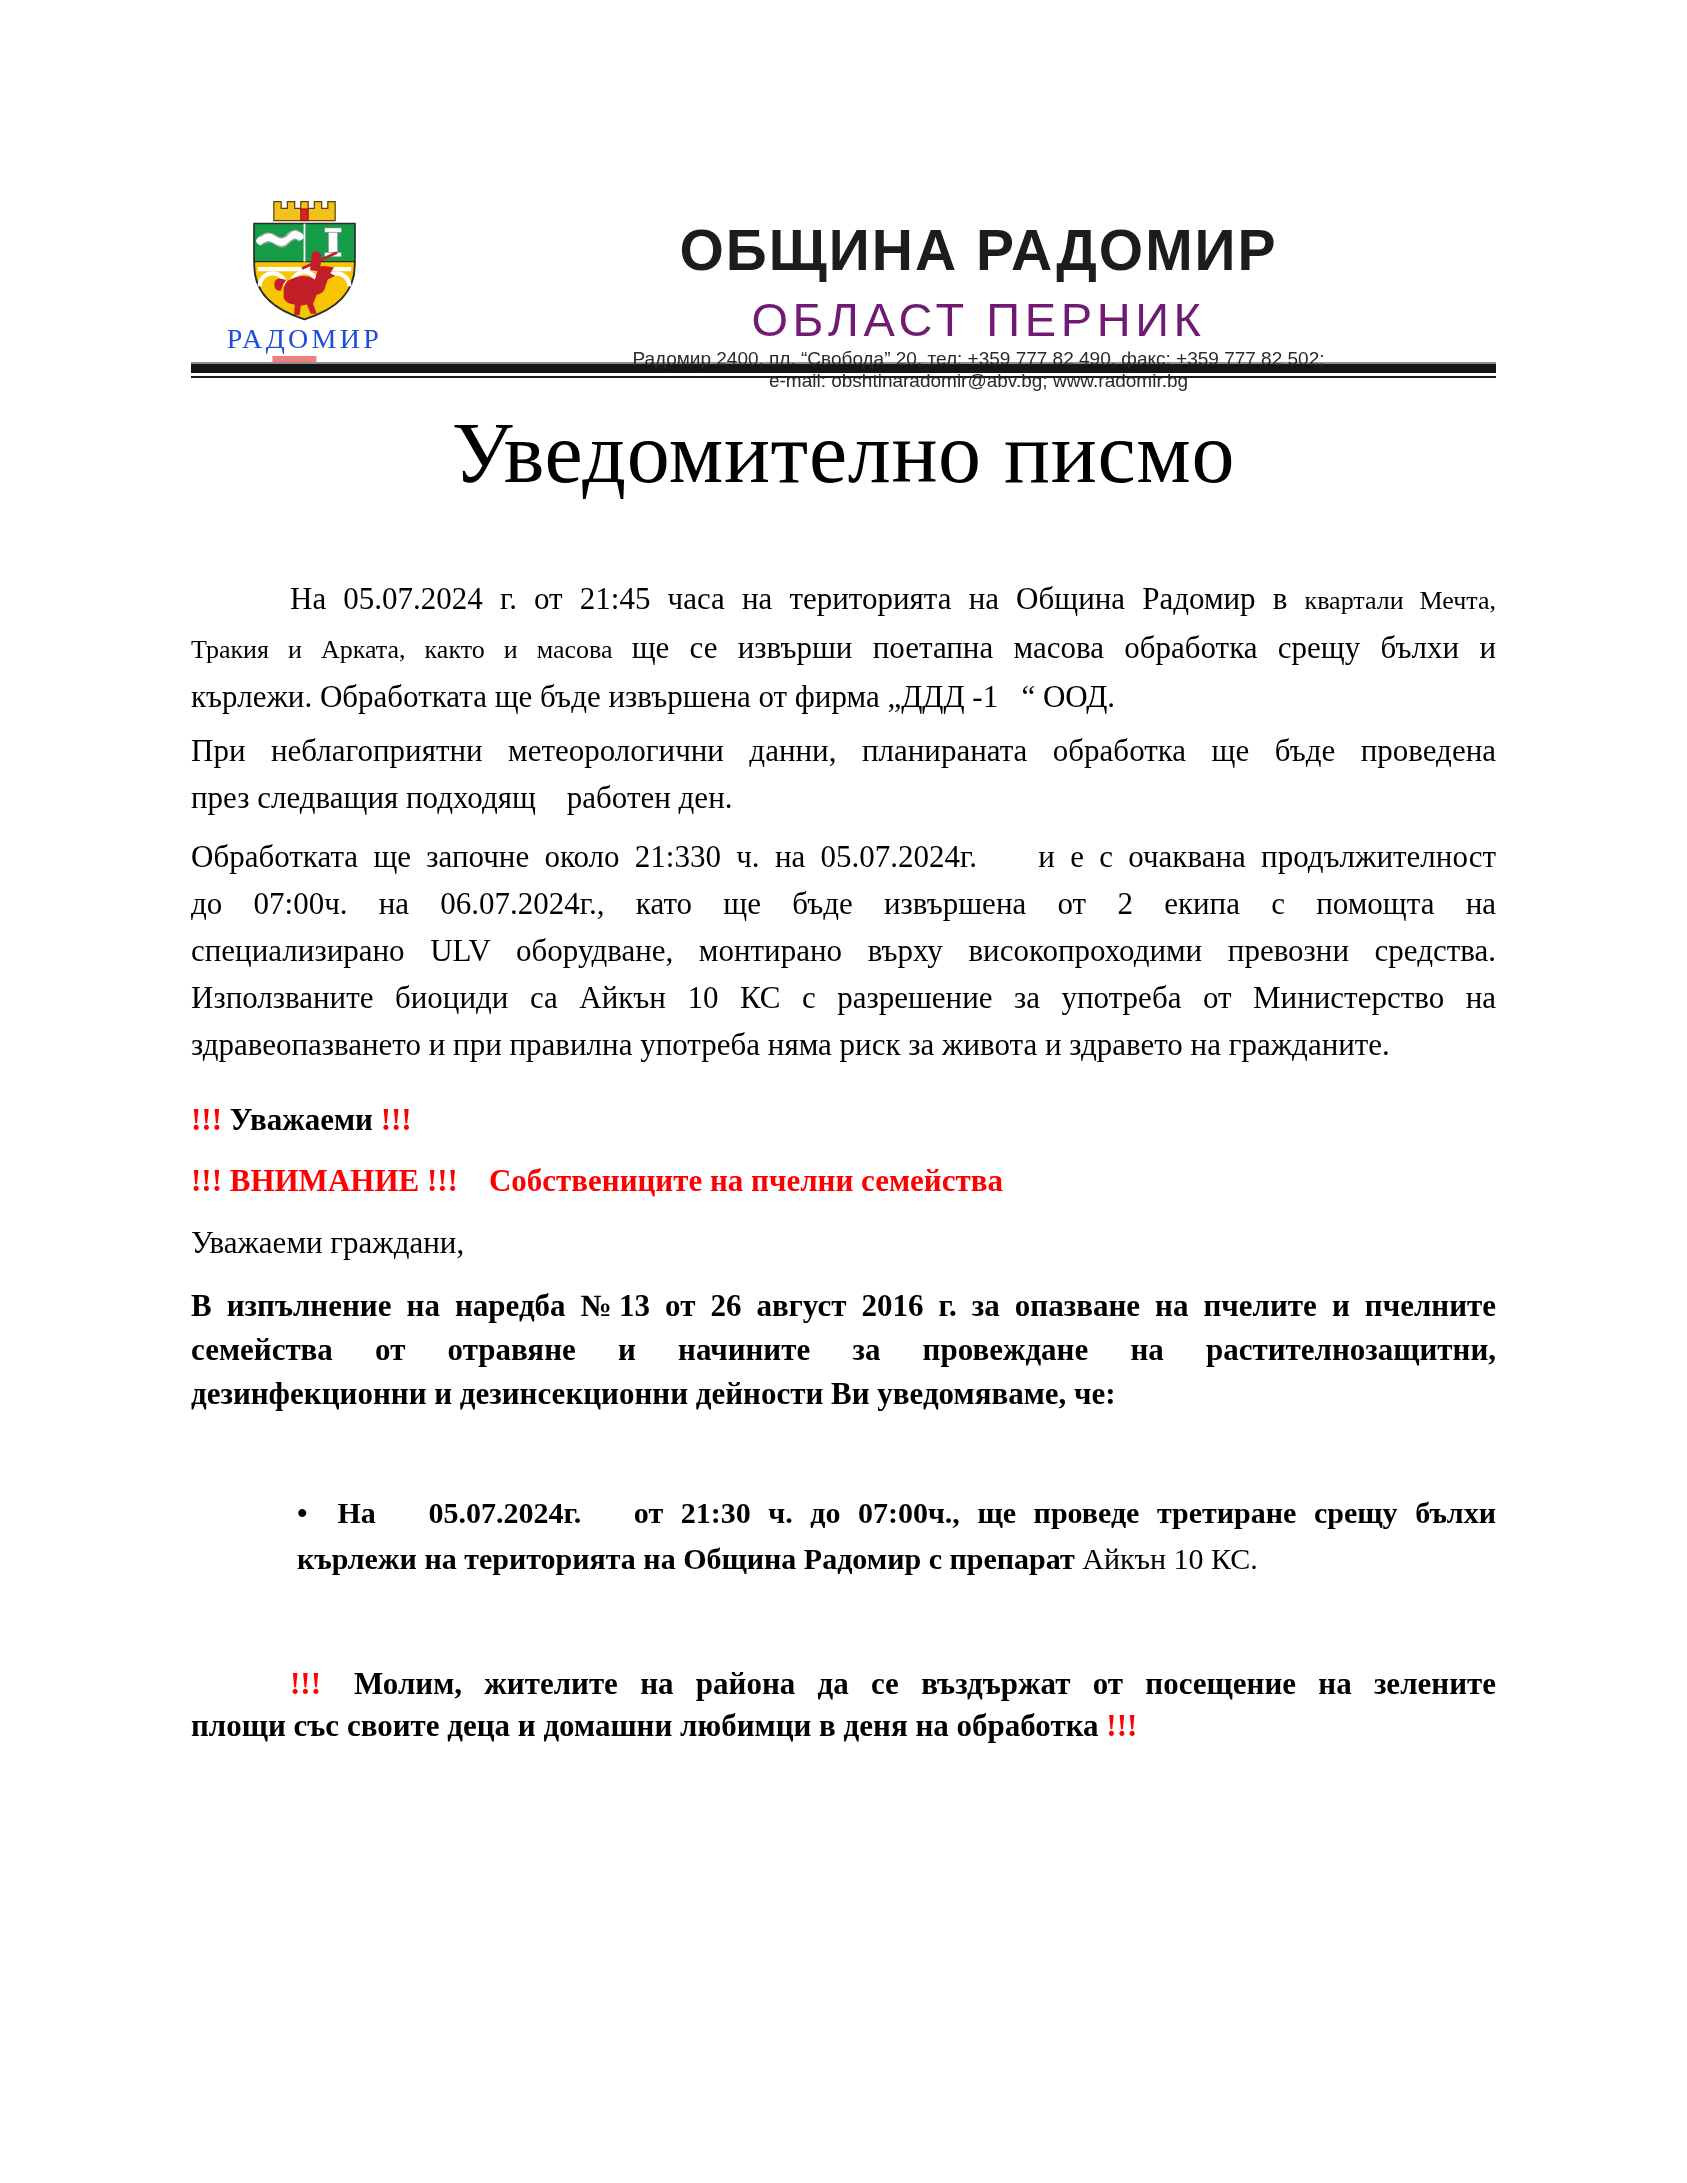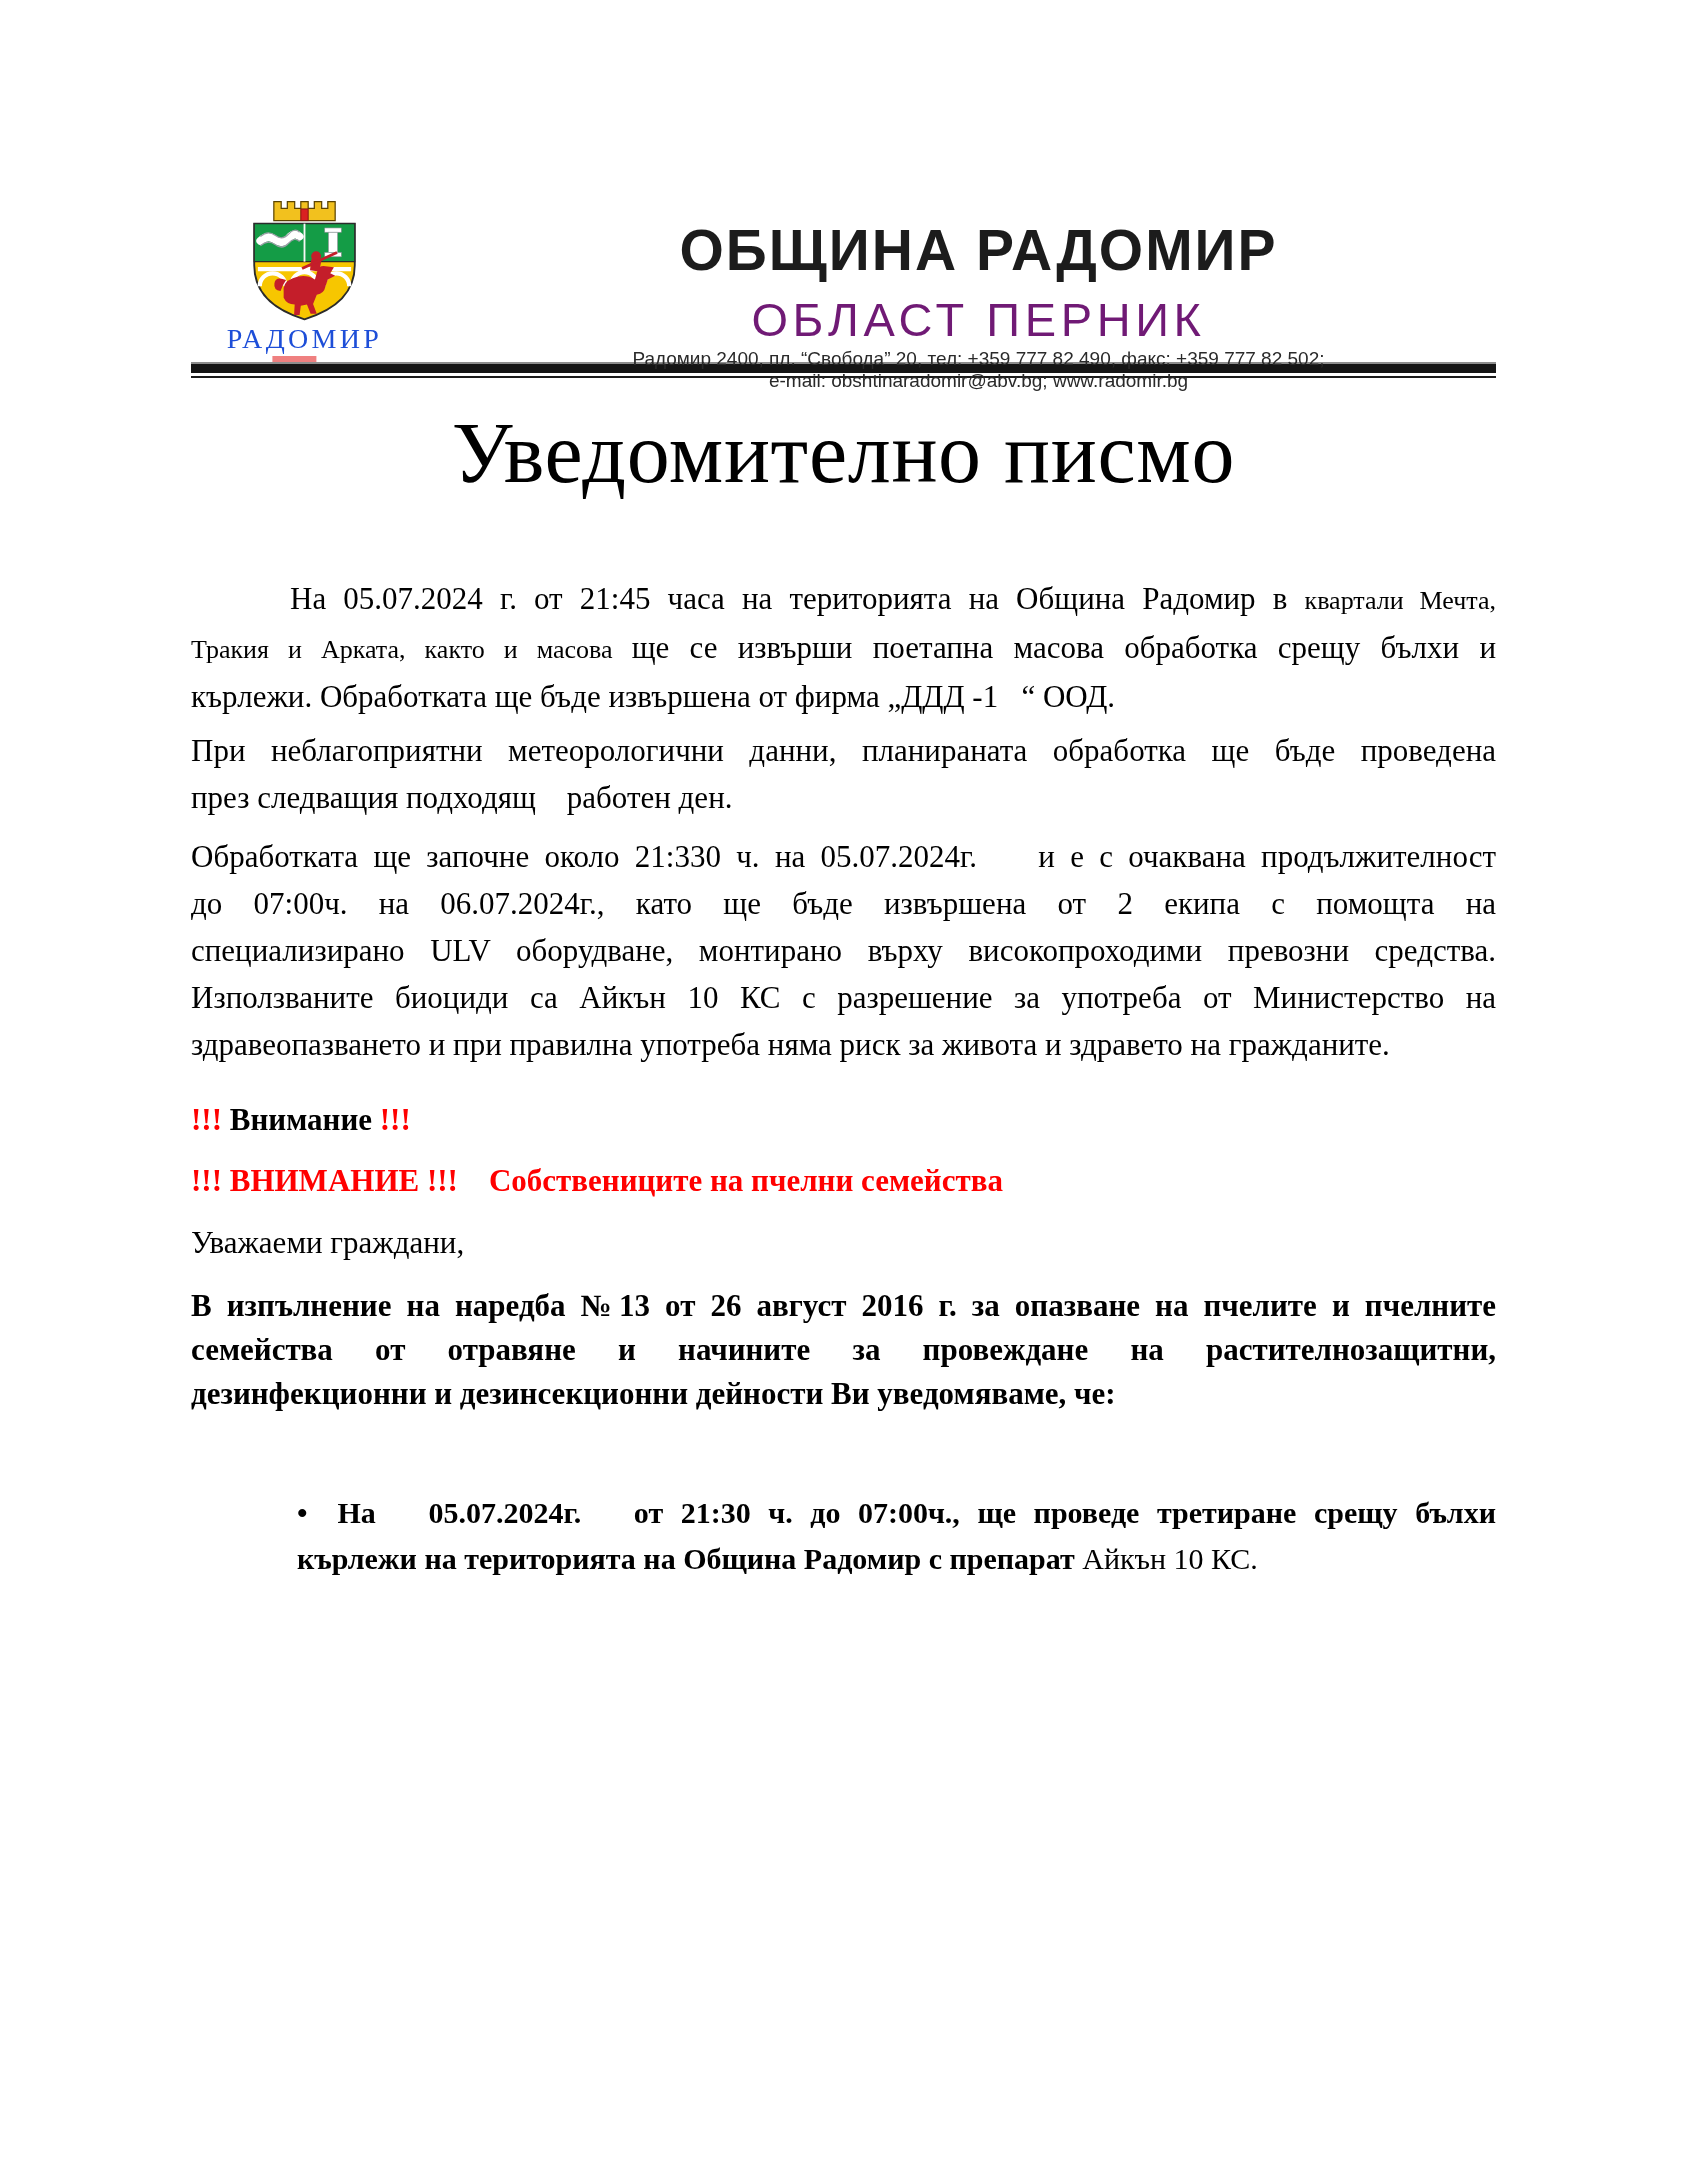--- a/index.html
+++ b/index.html
@@ -123,32 +123,36 @@
   </p>
 
   <p class="para p3">
     <span class="jl">Обработката ще започне около 21:330 ч. на 05.07.2024г.&nbsp;&nbsp;&nbsp; и е с очаквана продължителност</span>
     <span class="jl">до 07:00ч. на 06.07.2024г., като ще бъде извършена от 2 екипа с помощта на</span>
     <span class="jl">специализирано ULV оборудване, монтирано върху високопроходими превозни средства.</span>
     <span class="jl">Използваните биоциди са Айкън 10 КС с разрешение за употреба от Министерство на</span>
     <span class="ll">здравеопазването и при правилна употреба няма риск за живота и здравето на гражданите.</span>
   </p>
 
-  <p class="wline w1"><span class="red">!!!</span> <span>Внимание</span> <span class="red">!!!</span></p>
+  <p class="wline w1"><span class="red">!!!</span> <span>Уважаеми</span> <span class="red">!!!</span></p>
 
   <p class="wline red">!!! ВНИМАНИЕ !!!&nbsp;&nbsp;&nbsp;&nbsp;Собствениците на пчелни семейства</p>
 
   <p class="greeting">Уважаеми граждани,</p>
 
   <p class="para p4">
     <span class="jl">В изпълнение на наредба №13 от 26 август 2016 г. за опазване на пчелите и пчелните</span>
     <span class="jl">семейства от отравяне и начините за провеждане на растителнозащитни,</span>
     <span class="ll">дезинфекционни и дезинсекционни дейности Ви уведомяваме, че:</span>
   </p>
 
   <div class="bullet">
     <span class="jl"><span class="bmark">•</span><span class="gap"></span><span class="b">На&nbsp;&nbsp;&nbsp;05.07.2024г.&nbsp;&nbsp;&nbsp;от 21:30 ч. до 07:00ч., ще проведе третиране срещу бълхи</span></span>
     <span class="ll"><span class="b">кърлежи на територията на Община Радомир с препарат </span><span>Айкън 10 КС.</span></span>
   </div>
 
+  <p class="para final">
+    <span class="jl indent1"><span class="red">!!!</span><span class="gap2"></span><span>Молим, жителите на района да се въздържат от посещение на зелените</span></span>
+    <span class="ll"><span>площи със своите деца и домашни любимци в деня на обработка </span><span class="red">!!!</span></span>
+  </p>
 
 </div>
 
 
 </body></html>

